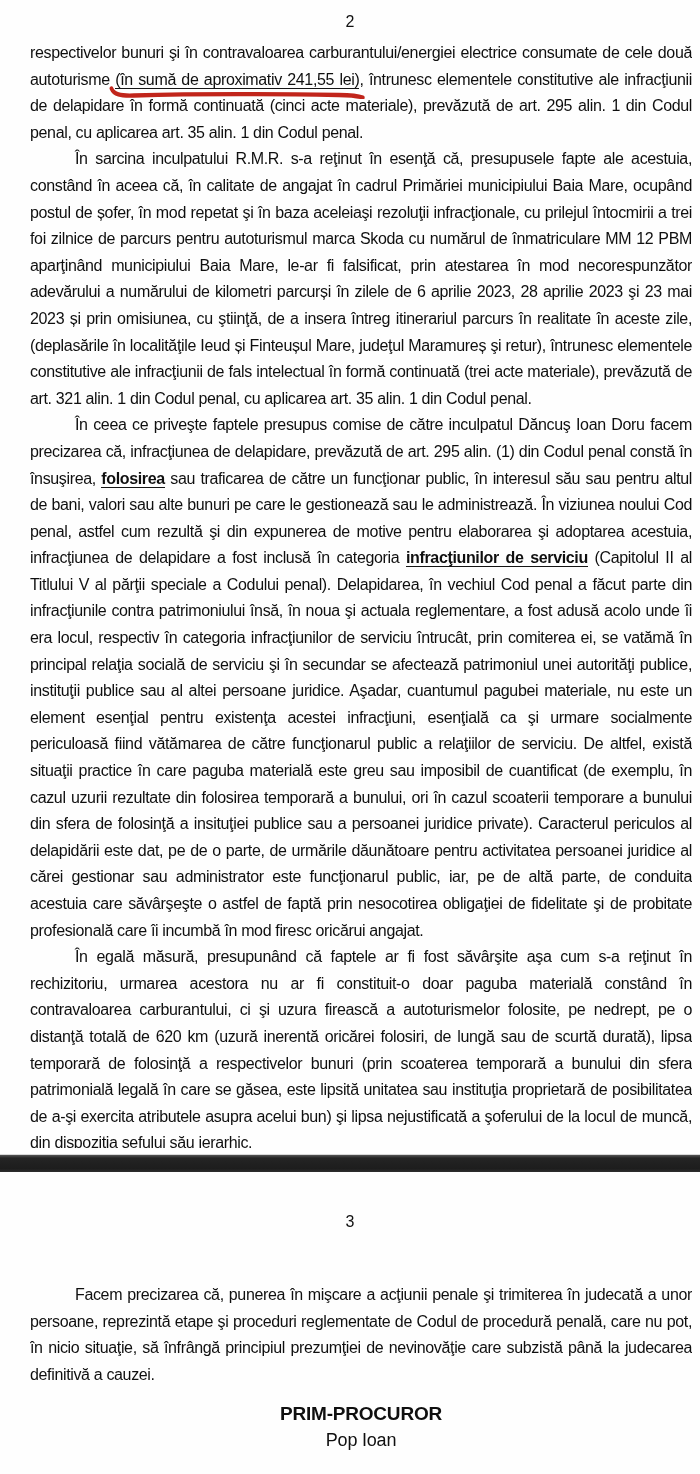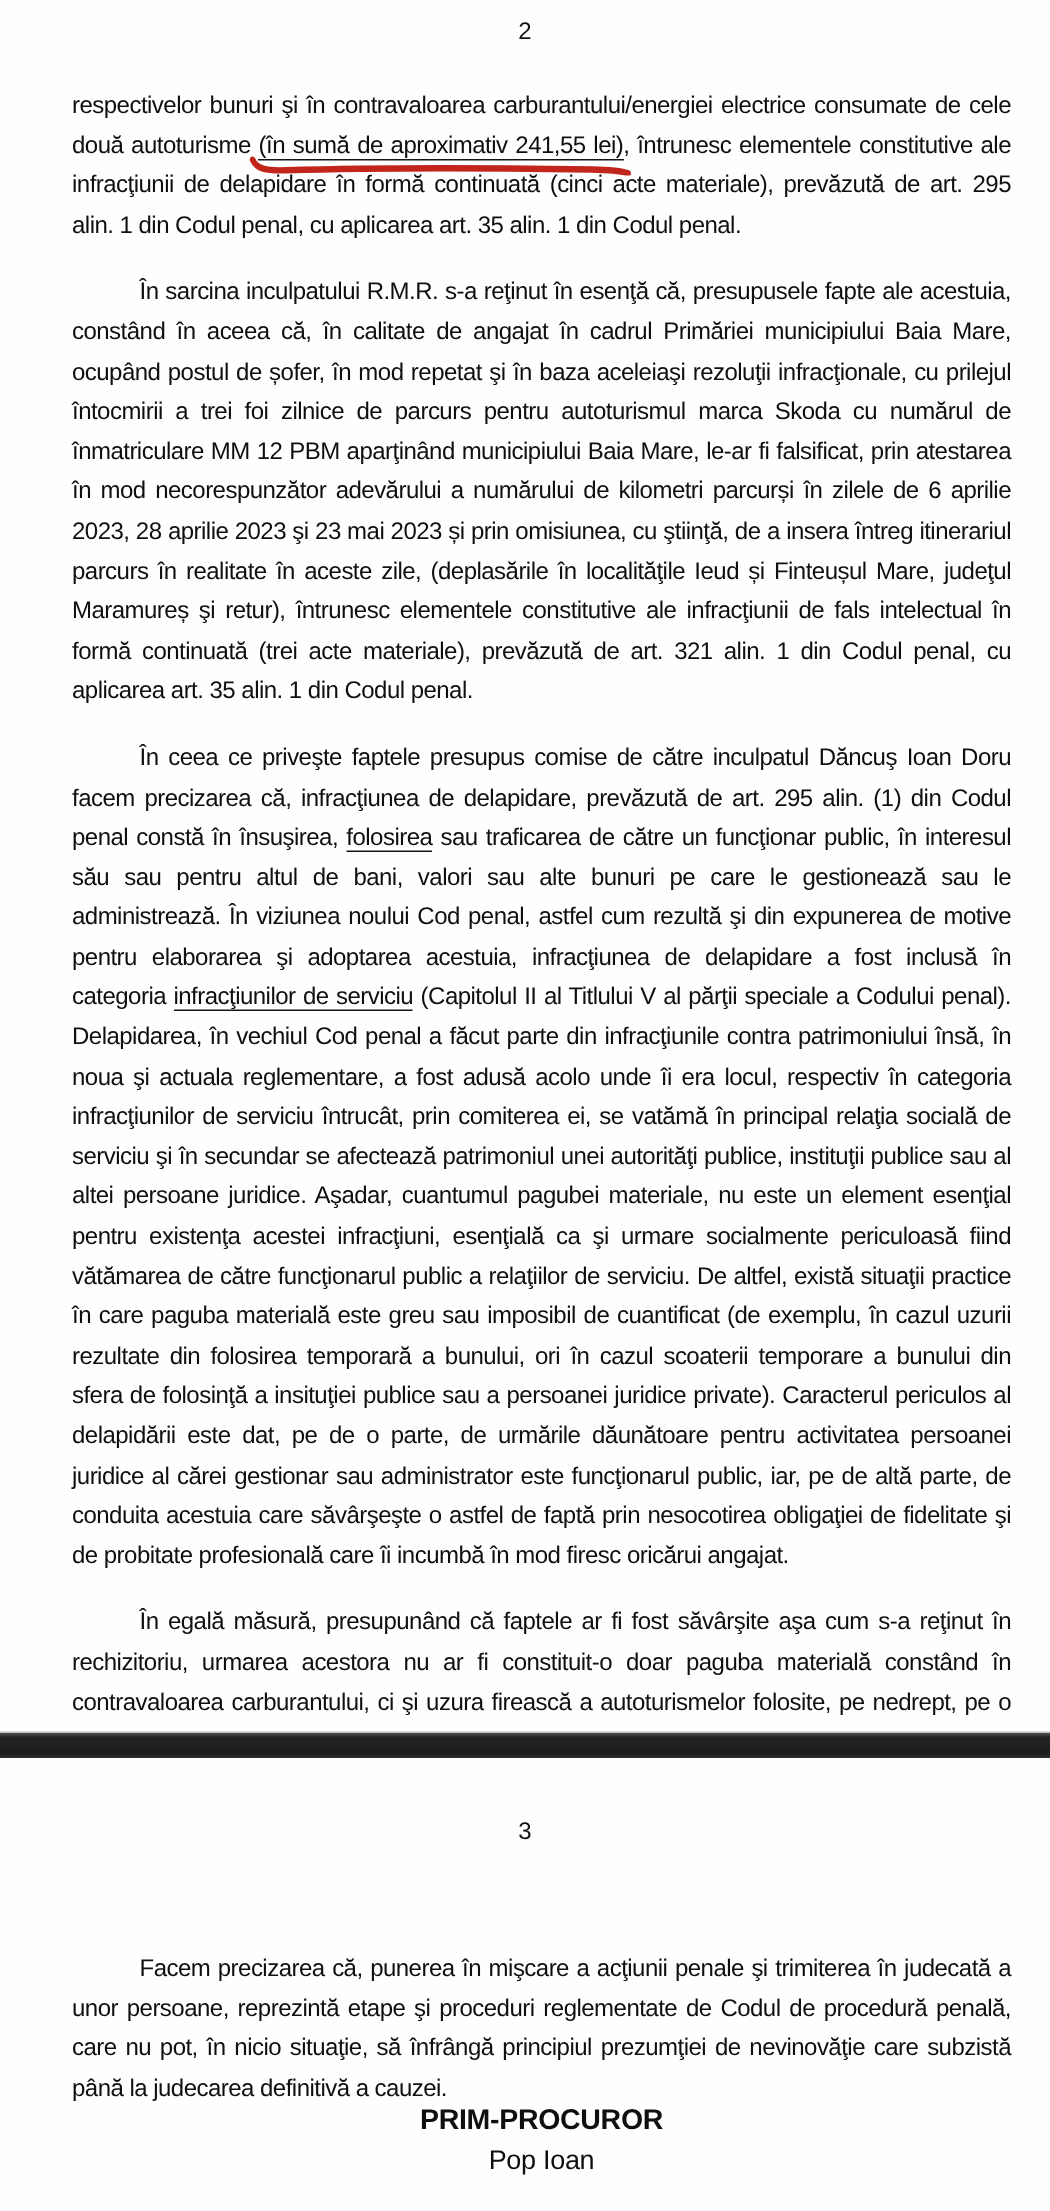--- a/index.html
+++ b/index.html
@@ -35,32 +35,32 @@
     font-size: 16px;
     line-height: 26.6px;
     letter-spacing: -0.35px;
     text-align: justify;
     overflow: hidden;
   }
   #p2-text { top: 40px; height: 1108px; }
   #p3-text { top: 1282px; height: 125px; }
 
   .para {
-    margin: 18px;
+    margin: 0;
     text-align: justify;
   }
   .para.indent { text-indent: 45px; }
 
   
   .u {
     border-bottom: 1.6px solid #141414;
   }
   
   .bu {
-    font-weight: 400;
+    font-weight: 700;
     border-bottom: 1.7px solid #141414;
   }
 
   
   .red-marker { position: relative; white-space: nowrap; }
   .marker-svg {
     position: absolute;
     left: -7px;
     bottom: -11px;
     width: calc(100% + 14px);

